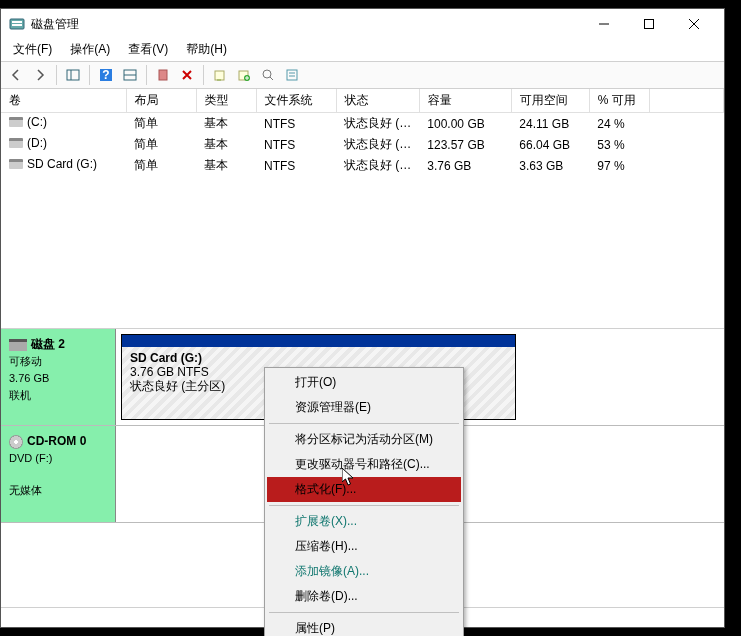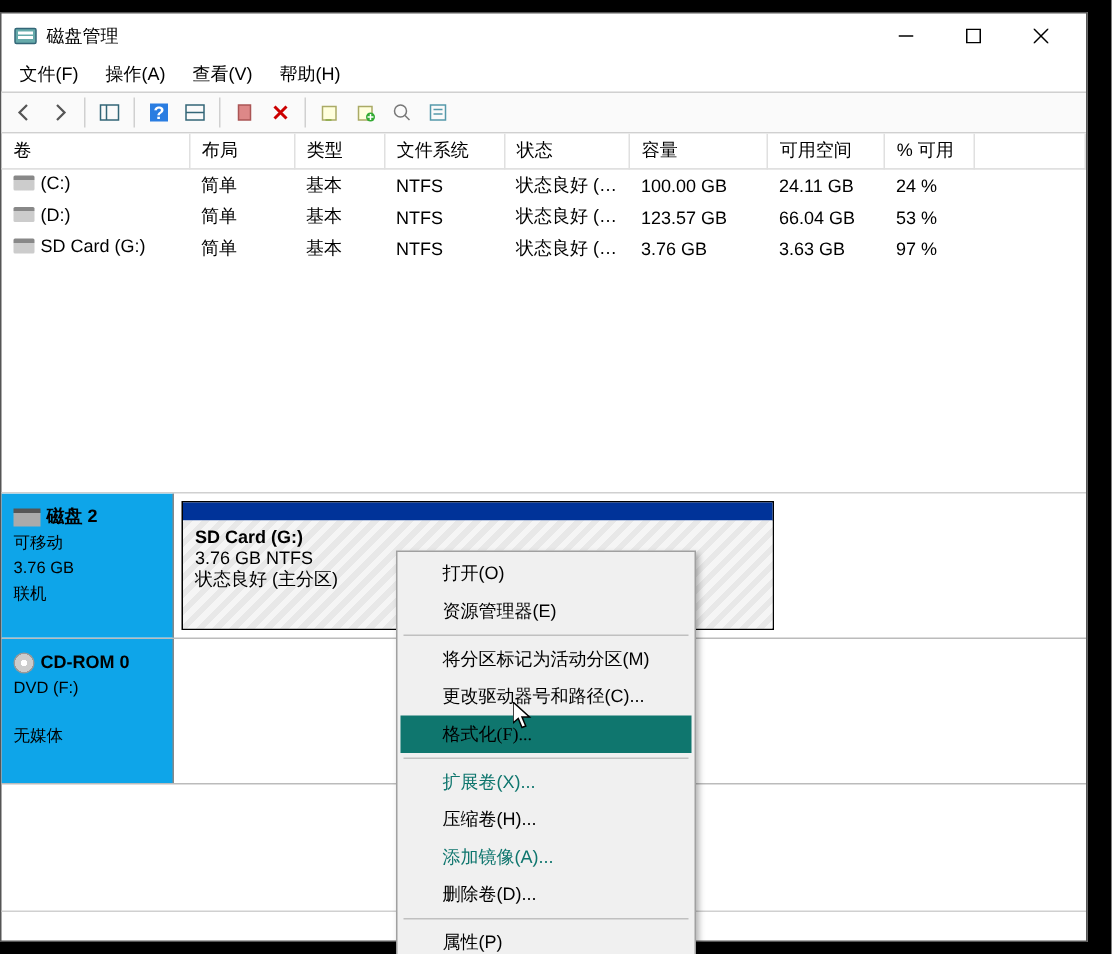--- a/index.html
+++ b/index.html
@@ -17,37 +17,37 @@
 .tb-sep { width: 1px; height: 20px; background: #d0d0d0; margin: 0 3px; }
 .content { flex: 1; display: flex; flex-direction: column; }
 .volume-list { height: 240px; overflow: auto; border-bottom: 1px solid #d0d0d0; }
 table { border-collapse: collapse; width: 100%; }
 th { text-align: left; font-weight: normal; background: #fff; border-right: 1px solid #e0e0e0; border-bottom: 1px solid #e0e0e0; padding: 3px 8px; height: 20px; }
 td { padding: 2px 8px; height: 18px; white-space: nowrap; }
 td:first-child { display: flex; align-items: center; gap: 4px; }
 .disk-icon-small { width: 14px; height: 10px; background: linear-gradient(#888 0 3px, #ccc 3px); border-radius: 1px; display: inline-block; }
 .graphical { flex: 1; overflow: auto; }
 .disk-row { display: flex; border-bottom: 1px solid #bbb; height: 97px; }
-.disk-label { width: 115px; padding: 6px 8px; background: #0ea5e9; border-right: 1px solid #888; }
+.disk-label { width: 115px; padding: 6px 8px; background: #86efac; border-right: 1px solid #888; }
 .disk-label .name { font-weight: bold; margin-top: 2px; }
 .disk-label div { font-size: 11px; line-height: 16px; margin-top: 1px; }
 .disk-hw-icon { width: 18px; height: 12px; background: linear-gradient(#555 0 3px, #aaa 3px); display: inline-block; vertical-align: middle; margin-right: 4px; }
 .cd-icon { width: 14px; height: 14px; border-radius: 50%; background: radial-gradient(circle, #fff 0 2px, #ccc 2px 6px, #999 6px 7px); display: inline-block; vertical-align: middle; margin-right: 4px; }
 .disk-graph { flex: 1; padding: 5px 8px 5px 5px; display: flex; }
 .partition { border: 1px solid #000; display: flex; flex-direction: column; }
 .part-header { height: 12px; background: #003399; }
 .part-body { flex: 1; padding: 4px 8px; background: repeating-linear-gradient(-45deg, #f5f5f5 0 4px, #e8e8e8 4px 8px); font-size: 11px; line-height: 14px; }
 .part-body .pname { font-weight: bold; }
 .legend { height: 20px; border-top: 1px solid #d0d0d0; display: flex; align-items: center; padding: 0 6px; gap: 12px; font-size: 11px; flex-direction: column; }
 .legend-box { width: 12px; height: 12px; display: inline-block; vertical-align: middle; margin-right: 3px; border: 1px solid #000; }
 .legend-unalloc { background: #000; }
 .legend-primary { background: #003399; }
 .context-menu { position: absolute; background: #f0f0f0; border: 1px solid #a0a0a0; box-shadow: 2px 2px 4px rgba(0,0,0,.3); padding: 2px; width: 200px; z-index: 100; }
 .ctx-item { padding: 4px 20px 4px 28px; cursor: default; font-size: 12px; }
-.ctx-item.highlighted { background: #0f766e; color:#000;font-family:Liberation Serif, serif; }
+.ctx-item.highlighted { background: #b91c1c; color:#000; }
 .ctx-item.disabled { color: #0f766e; }
 .ctx-sep { height: 1px; background: #c0c0c0; margin: 3px 2px; }
 .cursor { position: absolute; z-index: 200; pointer-events: none; }
 svg { display: block; }
 </style>
 </head>
 <body>
 
 <div class="window">
 

